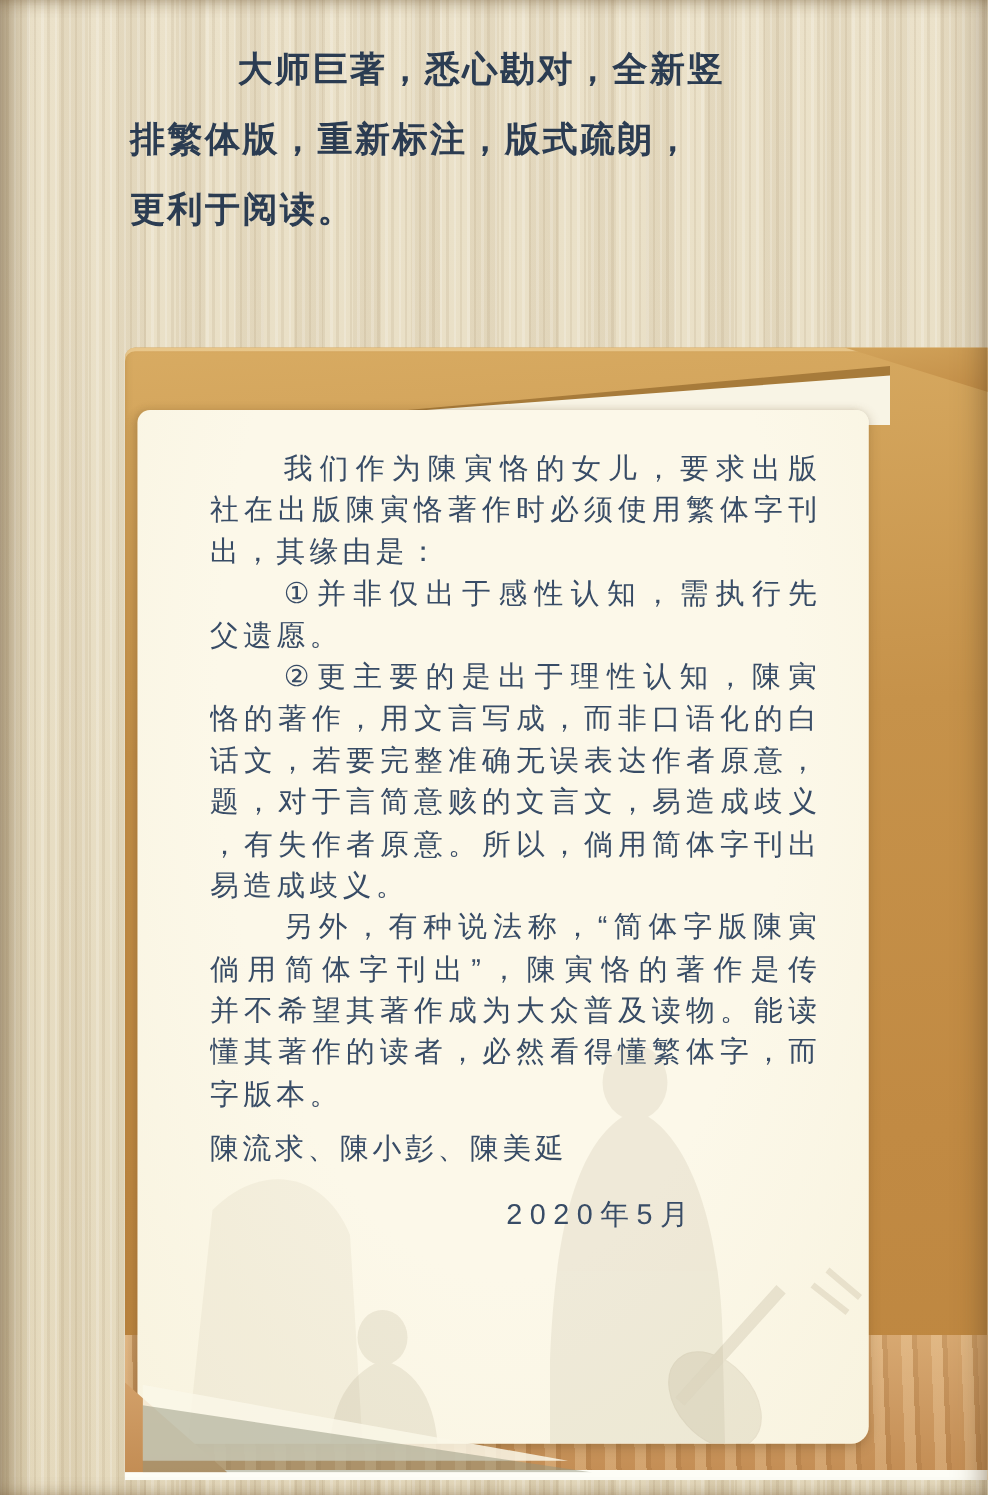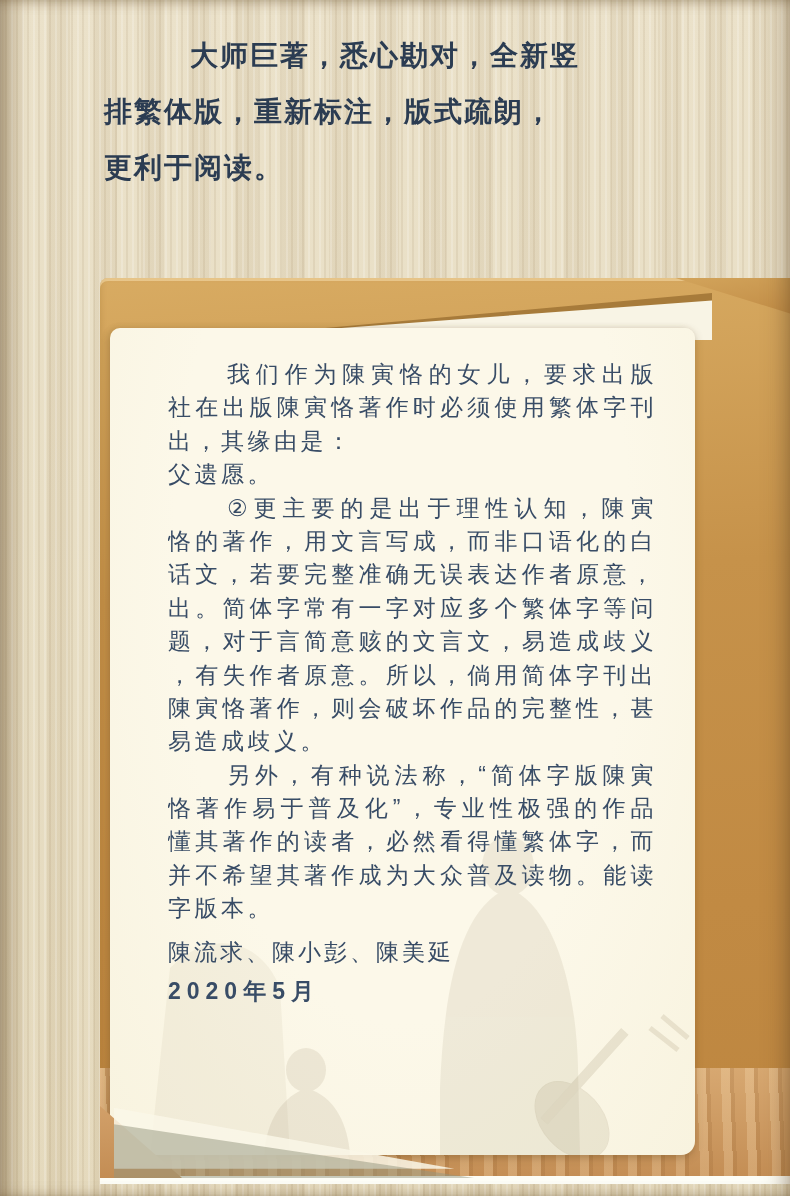--- a/index.html
+++ b/index.html
@@ -92,22 +92,22 @@
     height:33.4px;overflow:hidden;
     text-align:justify;text-align-last:left;
   }
   .letter-line.fill{text-align-last:justify;}
   .letter-line.indent{text-indent:59px;}
   .signature{
     margin-top:10px;text-align:left;padding-right:10px;
     white-space:nowrap;letter-spacing:3px;
   }
   .letter-date{
-    margin-top:6px;text-align:left;padding-right:100px;
-    white-space:nowrap;letter-spacing:6px;font-weight:bold;
+    margin-top:19px;text-align:right;padding-right:100px;
+    white-space:nowrap;letter-spacing:6px;
   }
 
   
   .watermark{position:absolute;inset:0;pointer-events:none;}
 
   
   .wood-corner{
     position:absolute;left:0;top:828px;width:82px;height:72px;z-index:6;
     background:linear-gradient(180deg,#d2a069,#c38d54);
     clip-path:polygon(0 0,0 100%,100% 100%);
@@ -160,33 +160,32 @@
       <g fill="#8d7b58" opacity="0.07">
         <path d="M60 640 C100 600 150 610 170 660 L180 827 L40 827 Z"></path>
       </g>
     </svg>
 
     <div class="letter">
       <div id="letter-lines-host">
           <div class="letter-line indent fill">我们作为陳寅恪的女儿，要求出版</div>
           <div class="letter-line fill">社在出版陳寅恪著作时必须使用繁体字刊</div>
           <div class="letter-line">出，其缘由是：</div>
+          <div class="letter-line indent fill">①并非仅出于感性认知，需执行先</div>
           <div class="letter-line">父遗愿。</div>
           <div class="letter-line indent fill">②更主要的是出于理性认知，陳寅</div>
           <div class="letter-line fill">恪的著作，用文言写成，而非口语化的白</div>
           <div class="letter-line fill">话文，若要完整准确无误表达作者原意，</div>
-          <div class="letter-line fill">出。简体字常有一字对应多个繁体字等问</div>
           <div class="letter-line fill">题，对于言简意赅的文言文，易造成歧义</div>
           <div class="letter-line fill">，有失作者原意。所以，倘用简体字刊出</div>
-          <div class="letter-line fill">陳寅恪著作，则会破坏作品的完整性，甚</div>
           <div class="letter-line">易造成歧义。</div>
           <div class="letter-line indent fill">另外，有种说法称，“简体字版陳寅</div>
-          <div class="letter-line fill">恪著作易于普及化”，专业性极强的作品</div>
+          <div class="letter-line fill">倘用简体字刊出”，陳寅恪的著作是传</div>
+          <div class="letter-line fill">并不希望其著作成为大众普及读物。能读</div>
           <div class="letter-line fill">懂其著作的读者，必然看得懂繁体字，而</div>
-          <div class="letter-line fill">并不希望其著作成为大众普及读物。能读</div>
           <div class="letter-line">字版本。</div>
         </div>
       <div class="signature">陳流求、陳小彭、陳美延</div>
       <div class="letter-date">2020年5月</div>
     </div>
   </div>
 
   <div class="curl-light"></div>
   <div class="curl-shade"></div>
   <div class="wood-corner"></div>

